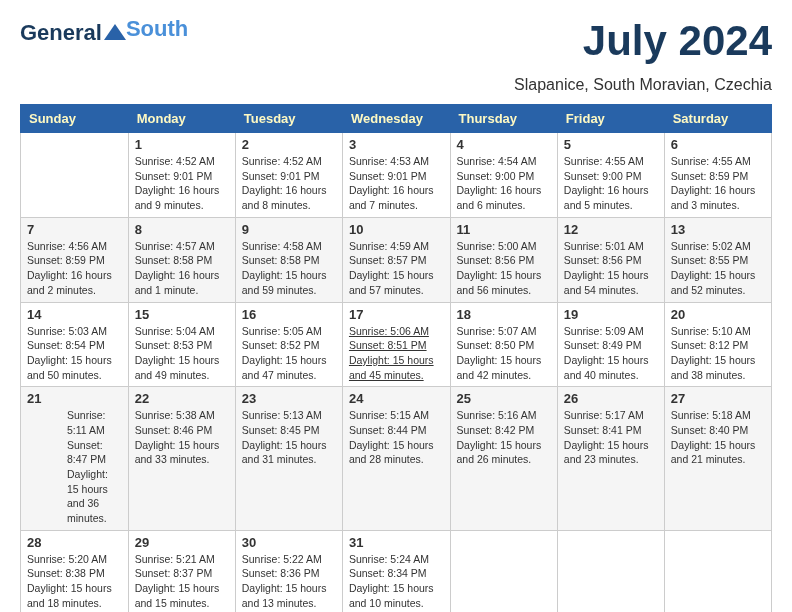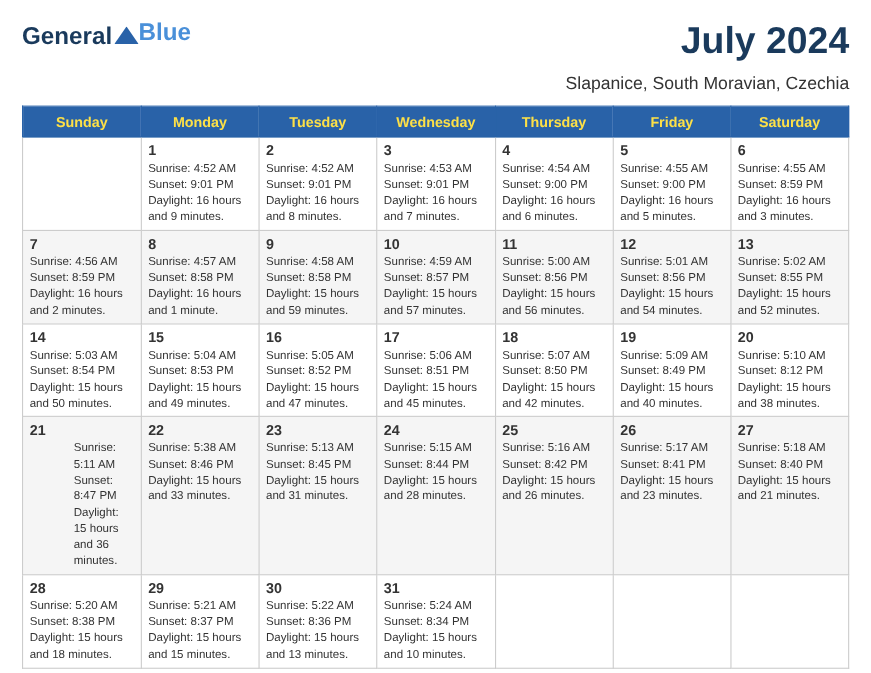--- a/index.html
+++ b/index.html
@@ -18,39 +18,39 @@
     }
     .logo {
       display: flex;
       flex-direction: row;
       align-items: flex-start;
     }
     .title-area {
       text-align: right;
     }
     .month-title {
-      font-size: 34px;
+      font-size: 42px;
       font-weight: bold;
       color: #1a3a5c;
       line-height: 1;
     }
     .location {
       font-size: 16px;
       color: #333;
       margin-top: 14px;
     }
     .calendar {
       width: 100%;
       border-collapse: collapse;
       margin-top: 8px;
     }
     .calendar th {
       background-color: #2962a8;
-      color: #fde047;
-      text-align: center;
+      color: #fef9c3;
+      text-align: left;
       padding: 6px 8px;
       font-size: 13px;
       border: 1px solid #2962a8;
     }
     .calendar td {
       border: 1px solid #ccc;
       vertical-align: top;
       padding: 4px 6px;
       width: 108px;
       min-height: 80px;
@@ -80,21 +80,21 @@
 <body>
 
 <div class="header">
   <div class="logo">
     <div style="display:flex;align-items:center;">
       <span style="font-size:22px;font-weight:bold;color:#1a3a5c;">General</span>
       <svg width="22" height="16" viewBox="0 0 22 16" style="margin-left:2px;margin-top:-2px;">
         <polygon points="0,16 11,0 22,16" fill="#2962a8"></polygon>
       </svg>
     </div>
-    <span style="font-size:22px;font-weight:bold;color:#4a90d9;margin-top:-4px;">Blue</span>
+    <span style="font-size:22px;font-weight:bold;color:#4a90d9;margin-top:-4px;">South</span>
   </div>
   <div class="title-area">
     <div class="month-title">July 2024</div>
     <div class="location">Slapanice, South Moravian, Czechia</div>
   </div>
 </div>
 
 <table class="calendar">
   <thead>
     <tr>
@@ -221,21 +221,21 @@
         </td>
         <td>
           <span class="day-number">16</span>
           <div class="day-info" style="white-space: pre-line;">Sunrise: 5:05 AM
 Sunset: 8:52 PM
 Daylight: 15 hours
 and 47 minutes.</div>
         </td>
         <td>
           <span class="day-number">17</span>
-          <div class="day-info" style="white-space: pre-line;">Sunrise: 5:06 AM
+          <div class="day-info" style="white-space: pre-line; text-decoration: underline;">Sunrise: 5:06 AM
 Sunset: 8:51 PM
 Daylight: 15 hours
 and 45 minutes.</div>
         </td>
         <td>
           <span class="day-number">18</span>
           <div class="day-info" style="white-space: pre-line;">Sunrise: 5:07 AM
 Sunset: 8:50 PM
 Daylight: 15 hours
 and 42 minutes.</div>

